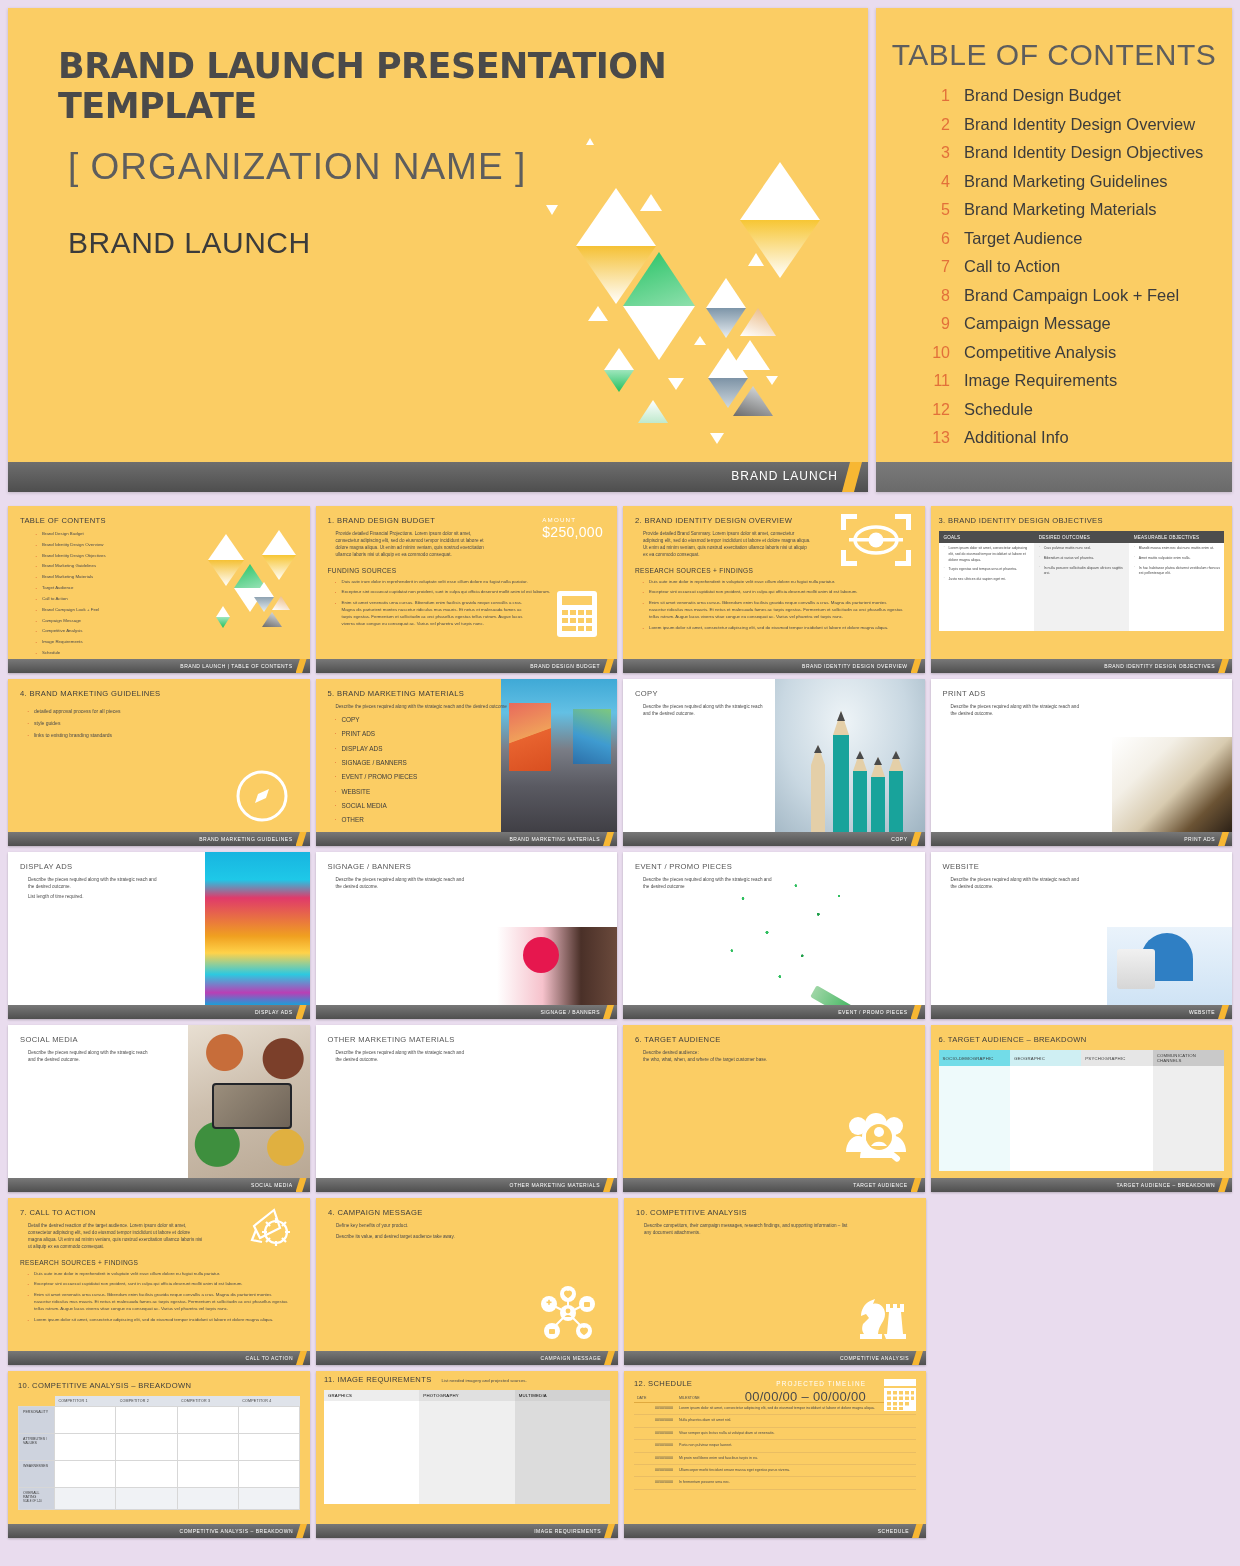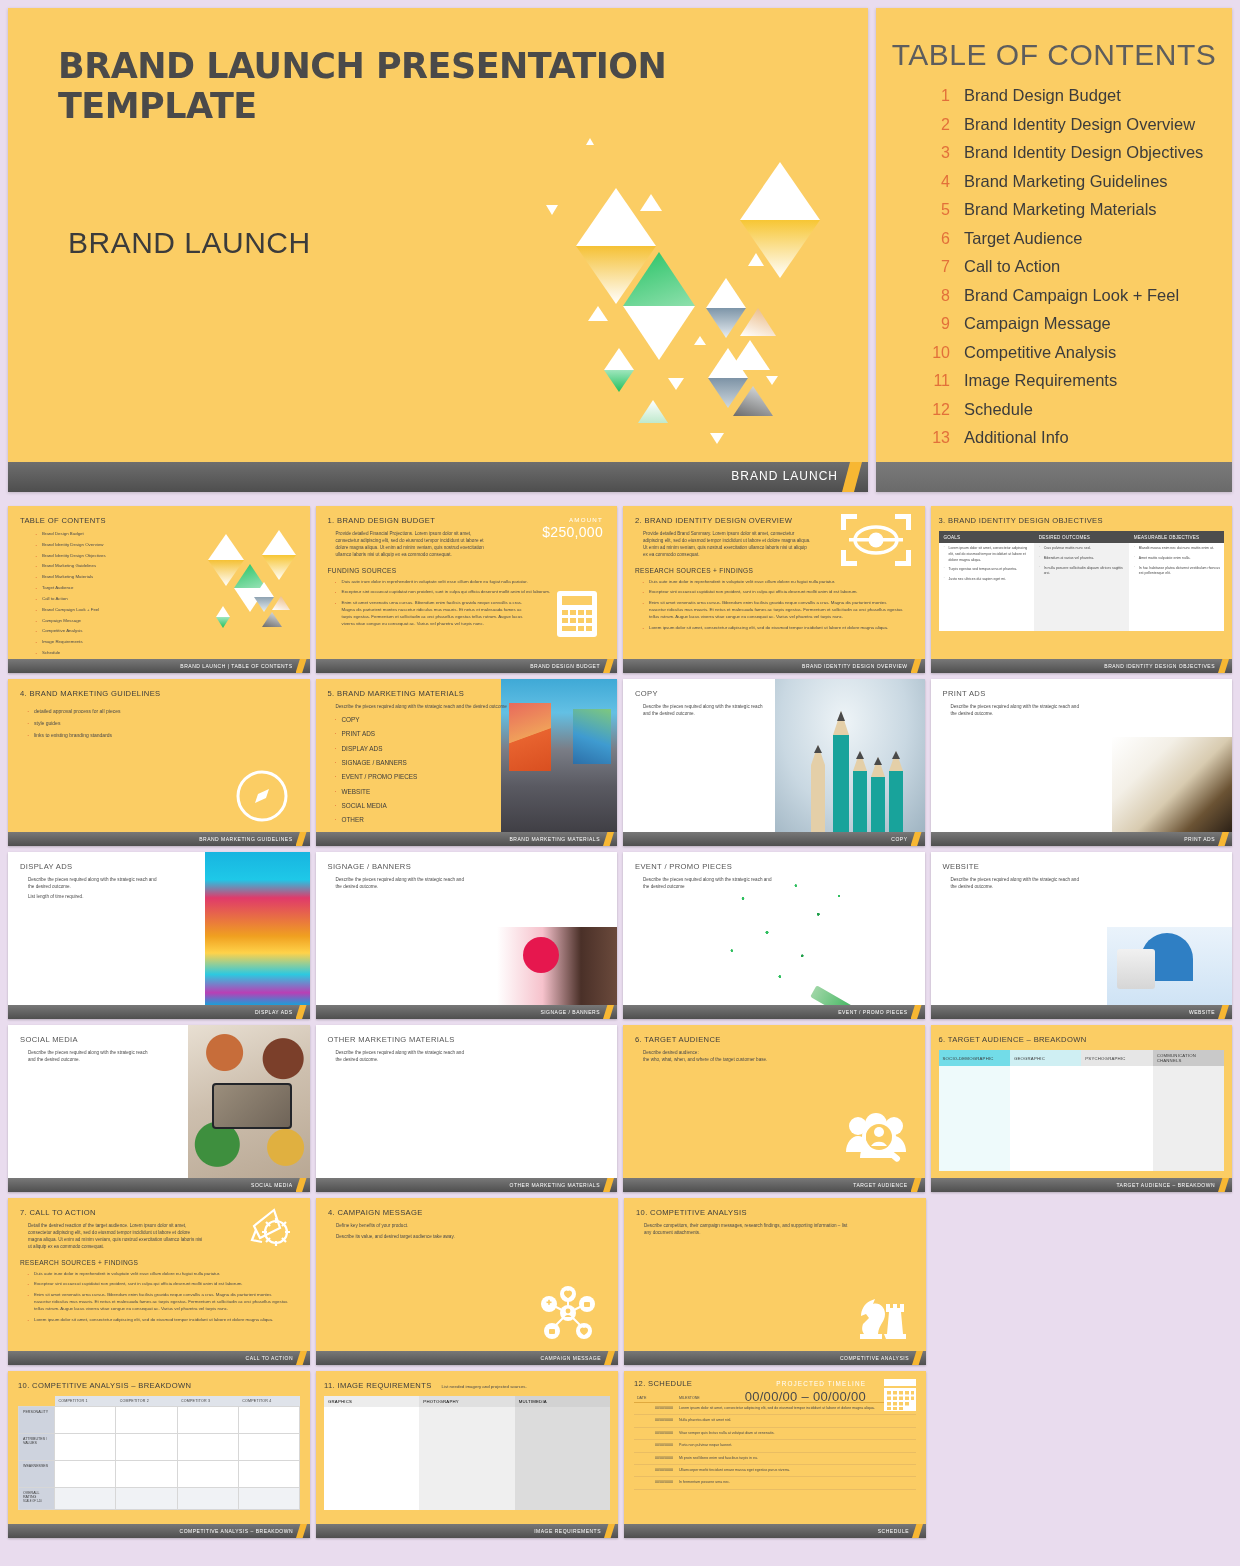--- a/index.html
+++ b/index.html
@@ -106,21 +106,21 @@
 
   
   .bl { font-size: 4.4px; color: #4a4a4a; line-height: 1.55; margin: 0 0 4px 14px;
         position: relative; }
   .bl::before { content: "·"; position: absolute; left: -7px; top: -1px;
                 color: #e2703a; font-size: 7px; }
   .bl.big { font-size: 6.4px; color: #3c3c3c; margin-bottom: 6px; line-height: 1.3; }
   .sec-h { font-size: 6.6px; color: #3c3c3c; letter-spacing: .3px; margin: 8px 0 5px 0; }
 
   
-  .amount-wrap { position: absolute; right: 14px; top: 10px; text-align: right; }
+  .amount-wrap { position: absolute; right: 14px; top: 10px; text-align: left; }
   .amount-lbl { font-size: 6.2px; color: #fff; letter-spacing: 1.2px; }
   .amount-val { font-size: 14px; color: #fff; margin-top: 1px; letter-spacing: .3px; }
 
   
   .icon-w { position: absolute; color: #fff; }
 
   
   .tbl { width: 100%; border-collapse: collapse; table-layout: fixed; }
   .tbl th {
     font-size: 4.3px; font-weight: 400; text-align: left;
@@ -271,20 +271,21 @@
 </style>
 </head>
 <body>
 
 <div class="page">
 
   <div class="hero-row">
 
     <div class="hero">
       <div class="hero-title">BRAND LAUNCH PRESENTATION TEMPLATE</div>
+      <div class="hero-org">[ ORGANIZATION NAME ]</div>
       <div class="hero-sub">BRAND LAUNCH</div>
 
       <div class="hero-tris">
         <div class="tri up" style="left:18px;top:-10px;width:8px;height:7px;background:#fff;"></div>
         <div class="tri down" style="left:-22px;top:57px;width:12px;height:10px;background:#fff;"></div>
         <div class="tri up" style="left:8px;top:40px;width:80px;height:58px;background:#fff;"></div>
         <div class="tri down" style="left:8px;top:98px;width:80px;height:58px;background:linear-gradient(180deg,#f5c135,#fff);"></div>
         <div class="tri up" style="left:72px;top:46px;width:22px;height:17px;background:#fff;"></div>
         <div class="tri up" style="left:55px;top:104px;width:72px;height:54px;background:linear-gradient(160deg,#25c264,#8fe0ad);"></div>
         <div class="tri down" style="left:55px;top:158px;width:72px;height:54px;background:#fff;"></div>
@@ -868,21 +869,21 @@
           </tbody>
             </table>
         </div>
         <div class="s-foot">
           <div class="lbl">COMPETITIVE ANALYSIS  –  BREAKDOWN</div>
           <div class="slash"></div>
         </div>
       </div>
 
       <div class="slide yellow">
-        <div class="body" style="padding:10px 8px;">
+        <div class="body" style="padding:4px 8px;">
           <div style="display:flex;align-items:baseline;gap:10px;">
             <div class="s-title">11. IMAGE REQUIREMENTS</div>
             <div style="font-size:4.4px;color:#4a4a4a;">List needed imagery and projected sources.</div>
           </div>
           <table class="tbl imgtbl">
             <tbody>
                 <tr>
               <th class="g1">GRAPHICS</th>
               <th class="g2">PHOTOGRAPHY</th>
               <th class="g3">MULTIMEDIA</th>

